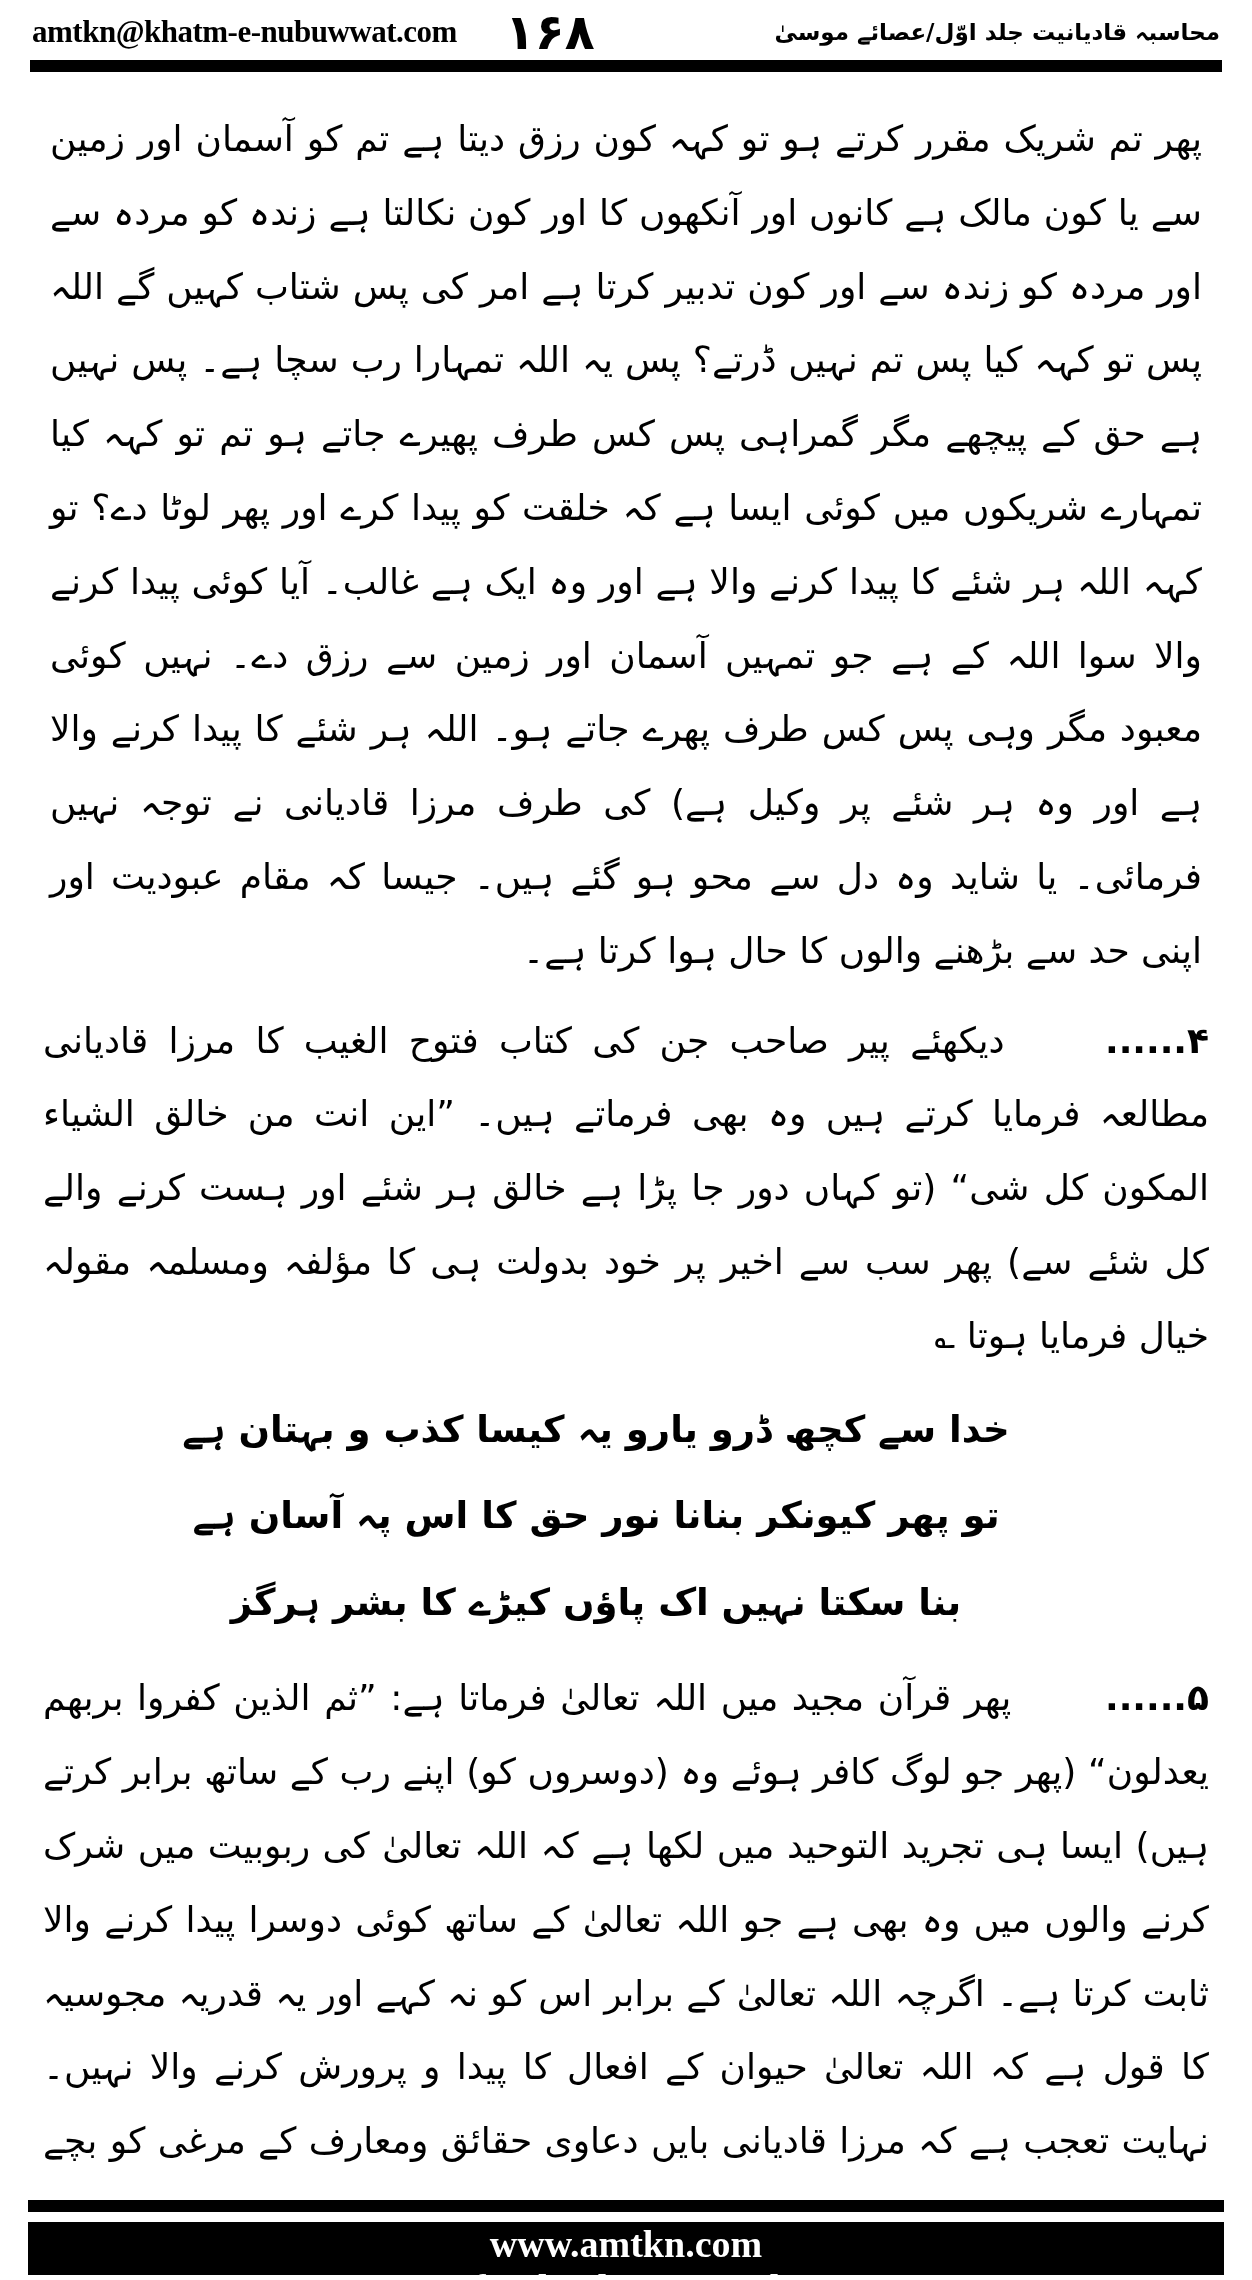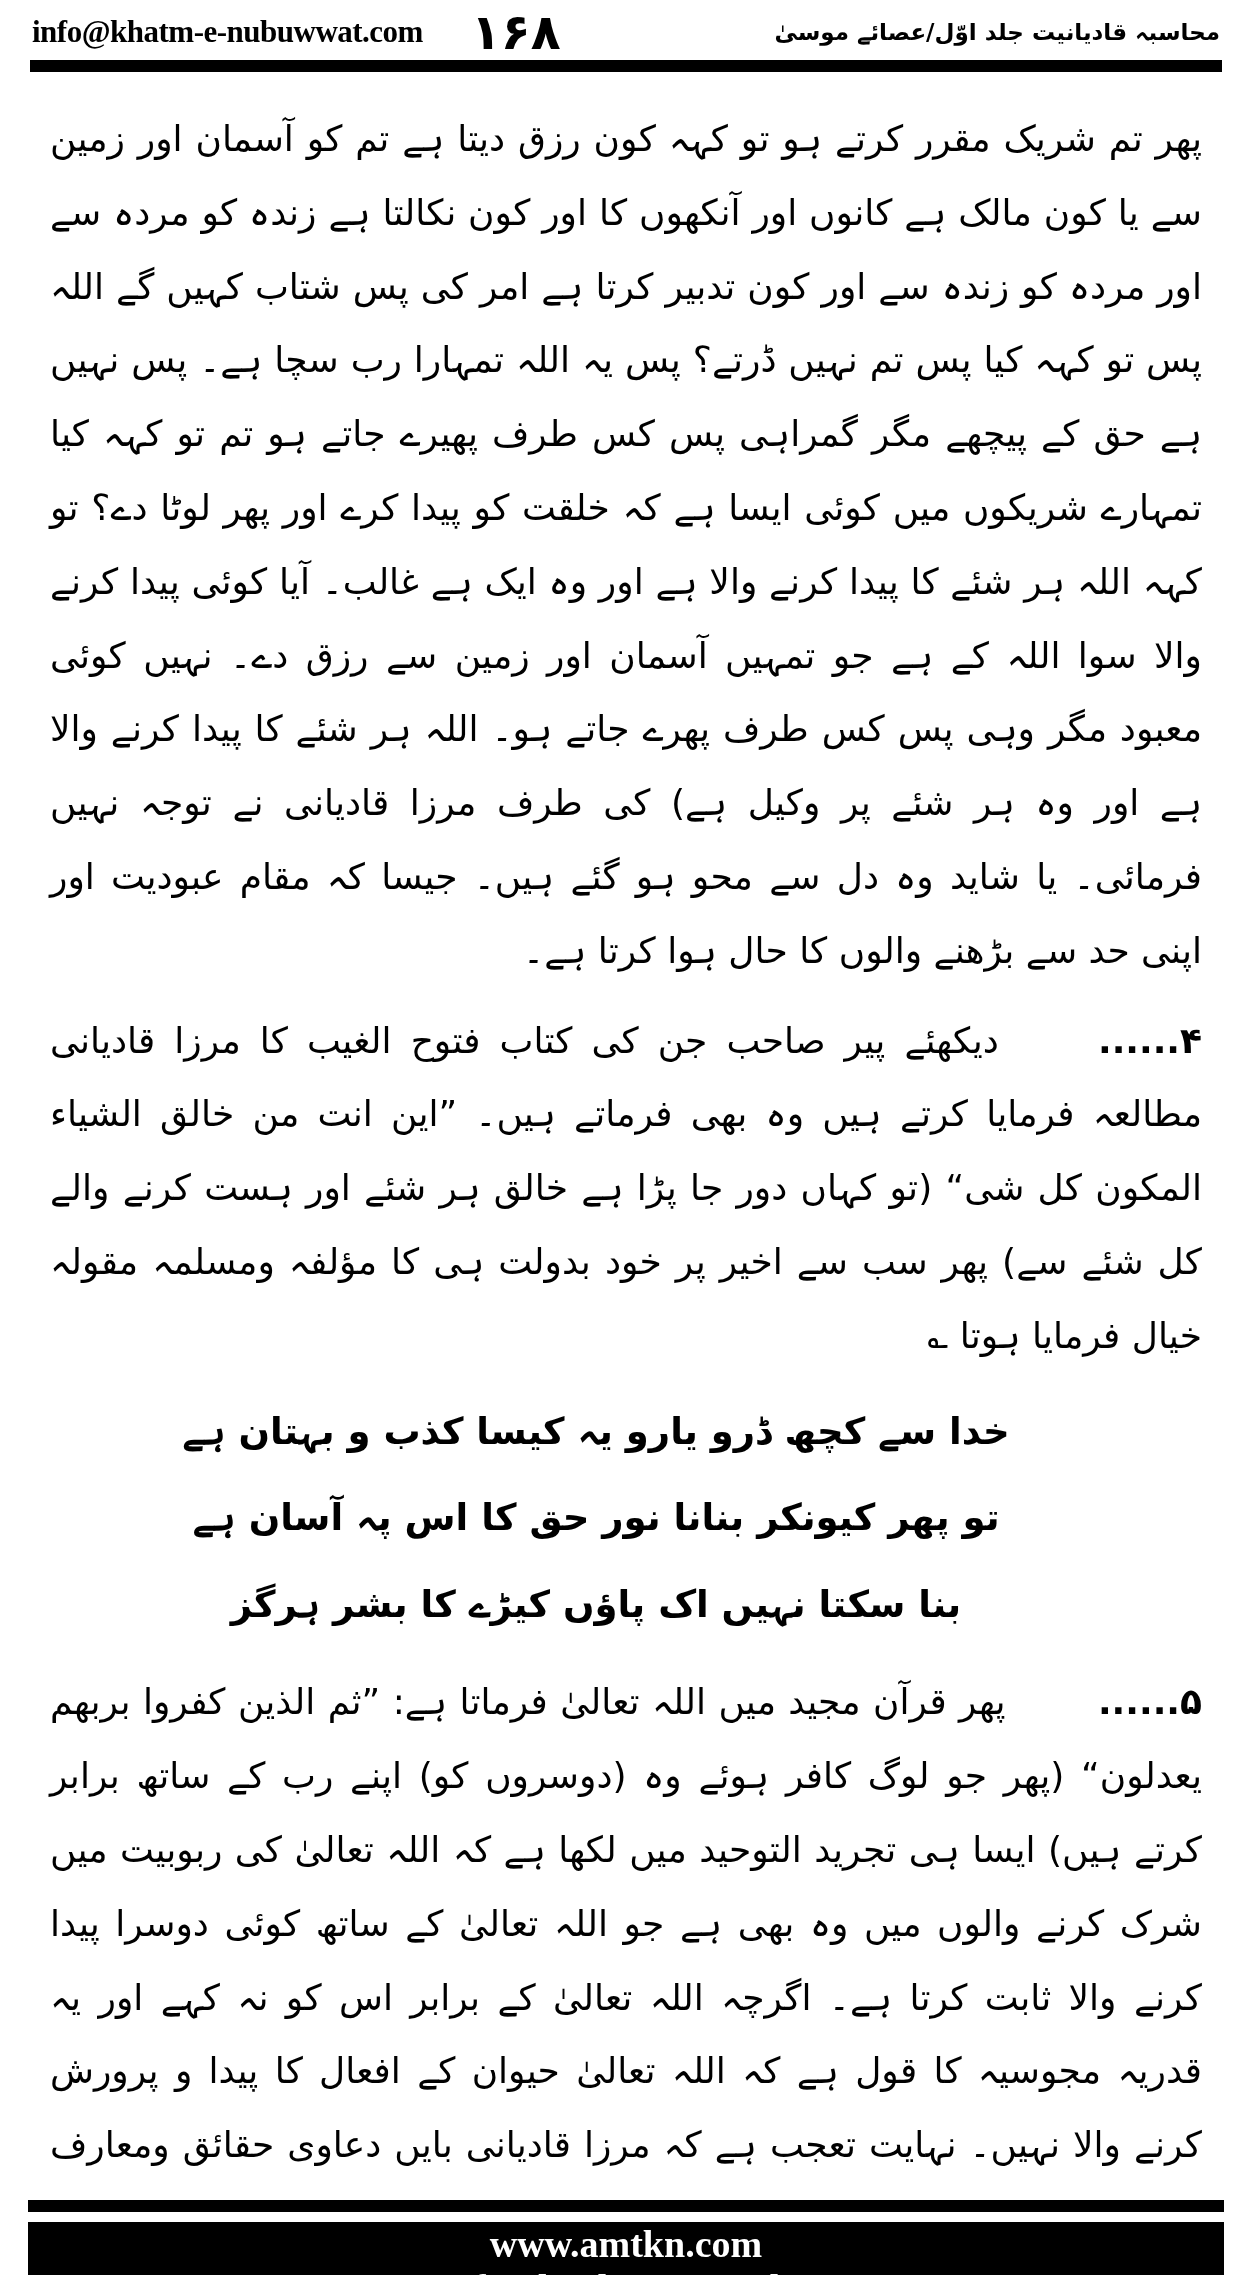--- a/index.html
+++ b/index.html
@@ -52,21 +52,21 @@
     direction: rtl;
     padding: 14px 34px 0 34px;
     height: 2100px;
     overflow: hidden;
     box-sizing: border-box;
     font-size: 36px;
     line-height: 2.05;
     text-align: justify;
   }
   .para { margin: 16px; }
-  .item-para { margin: 16px; }
+  .item-para { margin: 9px; }
   .item-marker {
     display: inline-block;
     margin-left: 80px;
     font-weight: bold;
   }
   .poetry {
     text-align: center;
     margin: 14px 60px 14px 0;
   }
   .verse {
@@ -103,21 +103,21 @@
     white-space: nowrap;
     flex-direction: column;
   }
 </style>
 </head>
 <body>
 
 <div class="page">
 
   <header class="header">
-    <span class="email">info@khatm-e-nubuwwat.com</span>
+    <span class="email">amtkn@khatm-e-nubuwwat.com</span>
     <span class="page-number">۱۶۸</span>
     <span class="book-title">محاسبہ قادیانیت جلد اوّل/عصائے موسیٰ</span>
   </header>
 
   <div class="rule"></div>
 
   <main class="content">
 
     <p class="para">پھر تم شریک مقرر کرتے ہو تو کہہ کون رزق دیتا ہے تم کو آسمان اور زمین سے یا کون مالک ہے کانوں اور آنکھوں کا اور کون نکالتا ہے زندہ کو مردہ سے اور مردہ کو زندہ سے اور کون تدبیر کرتا ہے امر کی پس شتاب کہیں گے اللہ پس تو کہہ کیا پس تم نہیں ڈرتے؟ پس یہ اللہ تمہارا رب سچا ہے۔ پس نہیں ہے حق کے پیچھے مگر گمراہی پس کس طرف پھیرے جاتے ہو تم تو کہہ کیا تمہارے شریکوں میں کوئی ایسا ہے کہ خلقت کو پیدا کرے اور پھر لوٹا دے؟ تو کہہ اللہ ہر شئے کا پیدا کرنے والا ہے اور وہ ایک ہے غالب۔ آیا کوئی پیدا کرنے والا سوا اللہ کے ہے جو تمہیں آسمان اور زمین سے رزق دے۔ نہیں کوئی معبود مگر وہی پس کس طرف پھرے جاتے ہو۔ اللہ ہر شئے کا پیدا کرنے والا ہے اور وہ ہر شئے پر وکیل ہے) کی طرف مرزا قادیانی نے توجہ نہیں فرمائی۔ یا شاید وہ دل سے محو ہو گئے ہیں۔ جیسا کہ مقام عبودیت اور اپنی حد سے بڑھنے والوں کا حال ہوا کرتا ہے۔</p>
 

